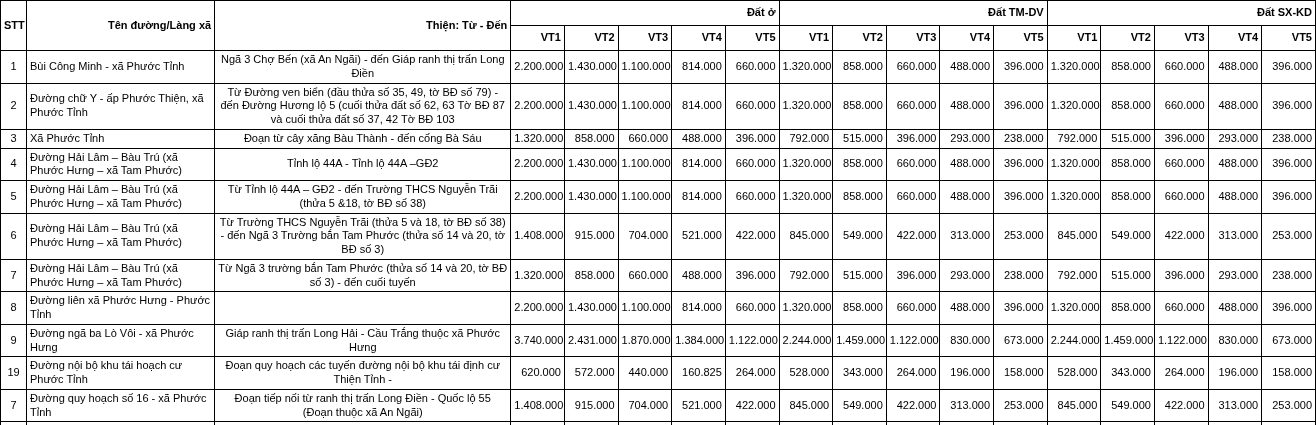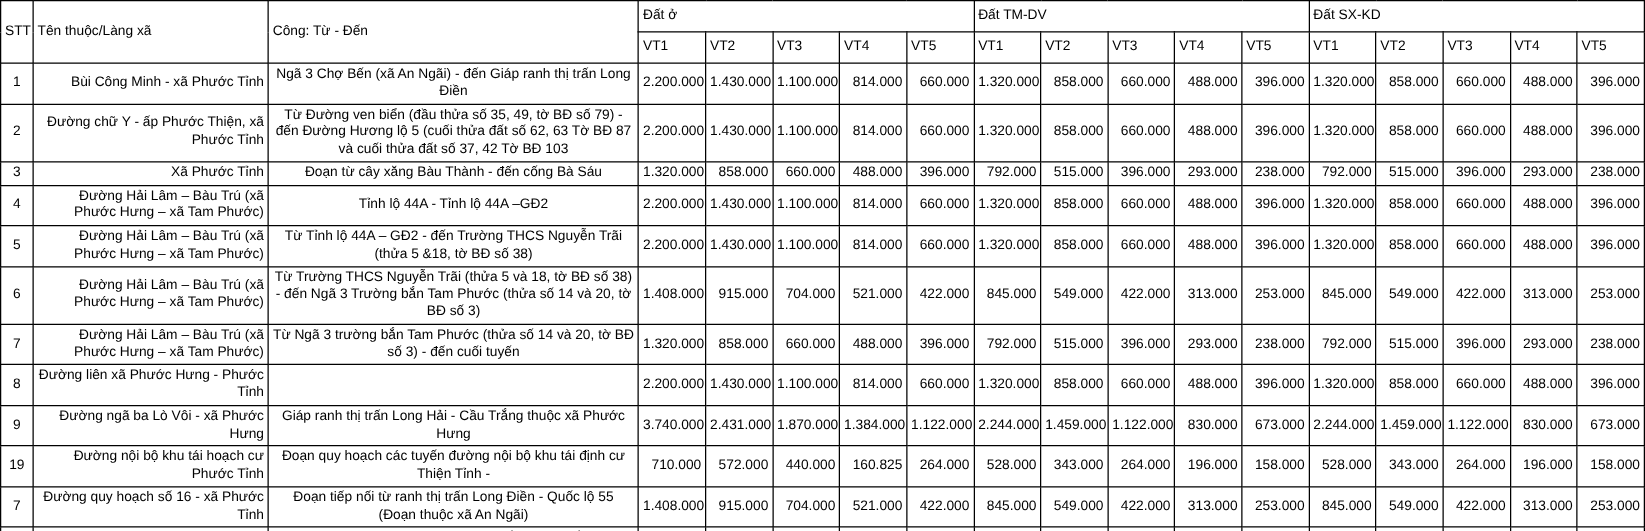--- a/index.html
+++ b/index.html
@@ -21,38 +21,38 @@
   table.land-table th,
   table.land-table td {
     border: 1px solid #000000;
     padding: 2px 3px;
     vertical-align: middle;
     font-weight: normal;
     font-size: 11px;
     line-height: 1.25;
   }
   table.land-table thead th {
-    text-align: left;
-    font-weight: normal;
+    text-align: right;
+    font-weight: bold;
     vertical-align: middle;
     height: 20px;
   }
   th.group-head {
     font-weight: bold;
   }
   th.vt-head {
     font-weight: bold;
     font-size: 11px;
   }
   td.c-stt {
     text-align: center;
     vertical-align: middle;
   }
   td.c-name {
-    text-align: right;
+    text-align: left;
     font-weight: bold;
     vertical-align: middle;
   }
   td.c-seg {
     text-align: center;
     vertical-align: middle;
   }
   td.c-val {
     text-align: right;
     vertical-align: middle;
@@ -83,22 +83,22 @@
       <col class="w-v">
     <col class="w-v">
       <col class="w-v">
       <col class="w-v">
       <col class="w-v">
       <col class="w-v">
   </colgroup>
   <thead>
     <tr>
       <th rowspan="2">STT</th>
-      <th rowspan="2">Tên thuộc/Làng xã</th>
-      <th rowspan="2">Công: Từ - Đến</th>
+      <th rowspan="2">Tên đường/Làng xã</th>
+      <th rowspan="2">Thiện: Từ - Đến</th>
       <th class="group-head" colspan="5">Đất ở</th>
       <th class="group-head" colspan="5">Đất TM-DV</th>
       <th class="group-head" colspan="5">Đất SX-KD</th>
     </tr>
     <tr>
       <th class="vt-head">VT1</th>
       <th class="vt-head">VT2</th>
       <th class="vt-head">VT3</th>
       <th class="vt-head">VT4</th>
       <th class="vt-head">VT5</th>
@@ -292,21 +292,21 @@
         <td class="c-val">2.244.000</td>
         <td class="c-val">1.459.000</td>
         <td class="c-val">1.122.000</td>
         <td class="c-val">830.000</td>
         <td class="c-val">673.000</td>
       </tr>
       <tr>
         <td class="c-stt">19</td>
         <td class="c-name">Đường nội bộ khu tái hoạch cư Phước Tỉnh</td>
         <td class="c-seg">Đoạn quy hoạch các tuyến đường nội bộ khu tái định cư Thiện Tỉnh -</td>
-        <td class="c-val">710.000</td>
+        <td class="c-val">620.000</td>
         <td class="c-val">572.000</td>
         <td class="c-val">440.000</td>
         <td class="c-val">160.825</td>
         <td class="c-val">264.000</td>
         <td class="c-val">528.000</td>
         <td class="c-val">343.000</td>
         <td class="c-val">264.000</td>
         <td class="c-val">196.000</td>
         <td class="c-val">158.000</td>
         <td class="c-val">528.000</td>

